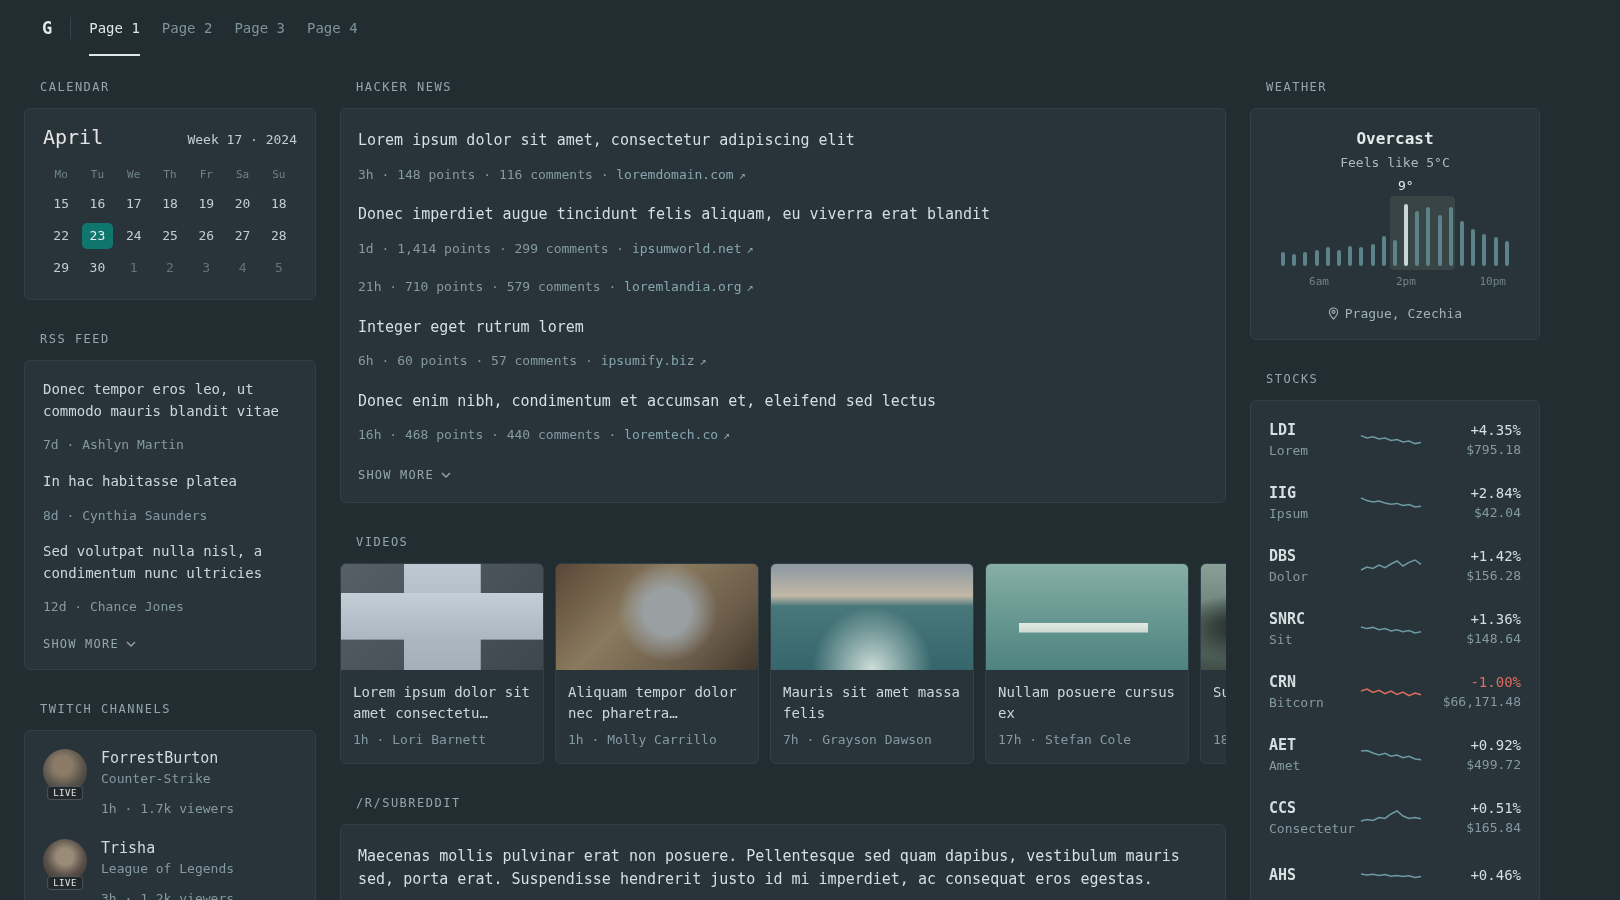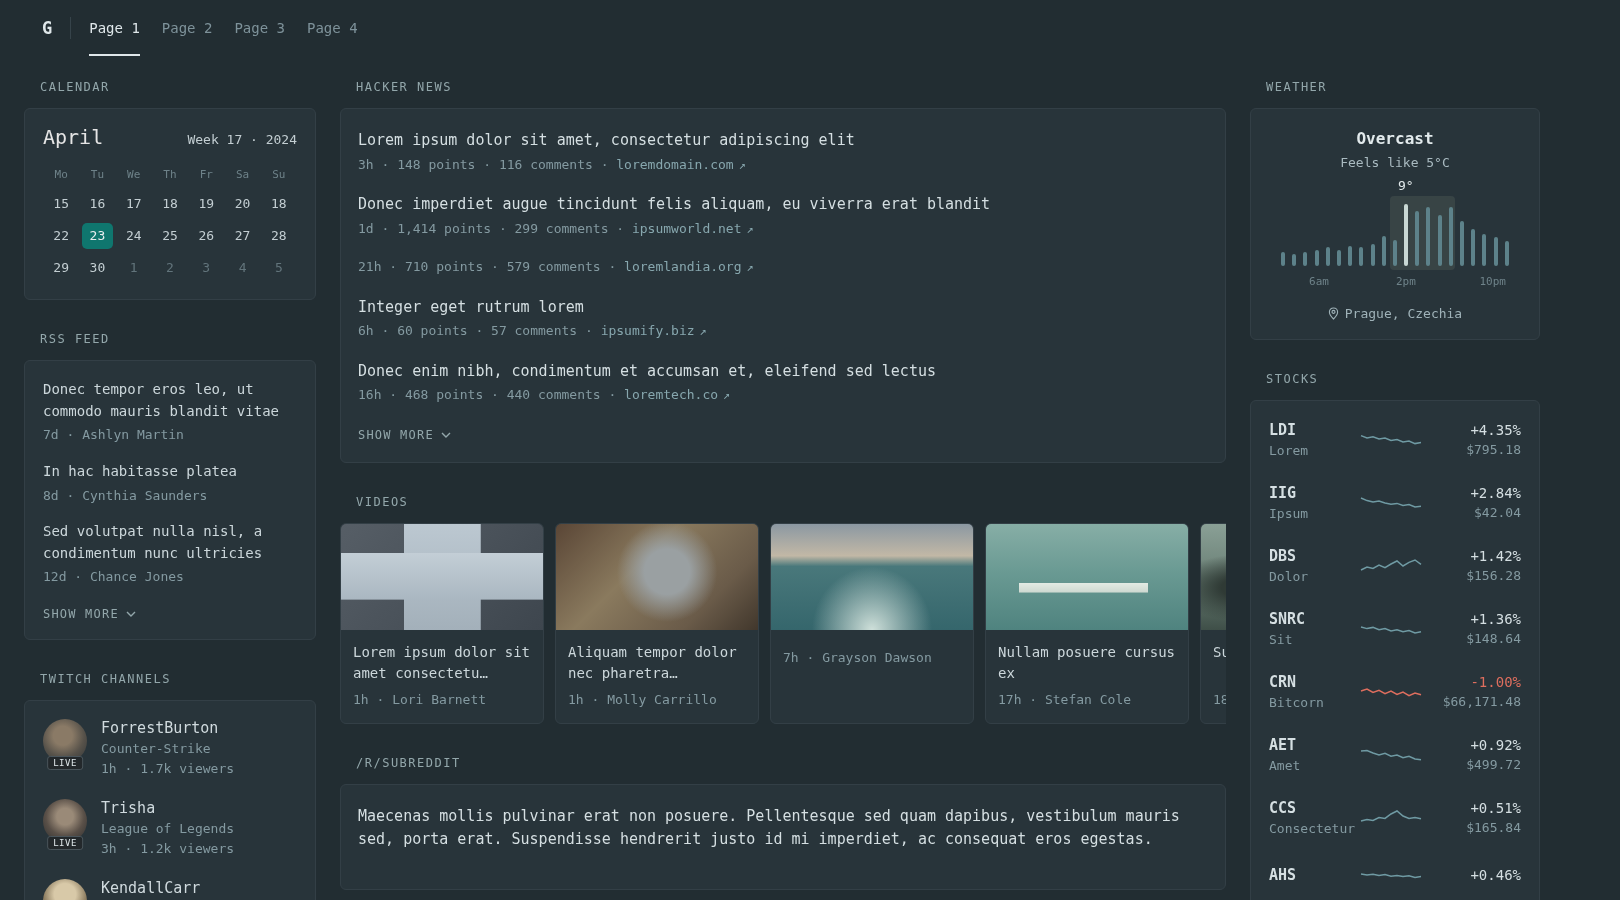--- a/index.html
+++ b/index.html
@@ -43,21 +43,21 @@
   .cal-grid{display:grid;grid-template-columns:repeat(7,1fr);row-gap:6px;margin-top:16px;text-align:center}
   .cal-dh{font-size:11px;color:var(--muted2);height:20px;line-height:20px}
   .cal-d{font-size:13px;color:#c3ced2;height:26px;line-height:26px}
   .cal-d.out{color:#62747b}
   .cal-d.sel{background:#0f766e;border-radius:5px;color:#e6edef;margin:0 3px}
 
   
   .feed-card{padding:18px}
   .feed-item{margin-bottom:16px}
   .feed-title{display:block;font-size:14px;color:#ccd7db;line-height:1.55}
-  .meta{font-size:13px;color:var(--muted);margin-top:3px;line-height:1.5}
+  .meta{font-size:13px;color:var(--muted);margin-top:13px;line-height:1.5}
   .show-more{display:inline-flex;align-items:center;gap:7px;font-size:12px;letter-spacing:1.2px;color:var(--label);margin-top:4px}
   .show-more svg{stroke:currentColor}
 
   
   .twitch-card{padding:18px}
   .tw-row{display:flex;gap:14px;margin-bottom:20px;align-items:flex-start}
   .tw-row:last-child{margin-bottom:0}
   .avatar{width:44px;height:44px;border-radius:50%;position:relative;flex-shrink:0}
   .av1{background:radial-gradient(circle at 45% 38%, #8a7a66 0 26%, #57524a 58%, #2e3336 100%)}
   .av2{background:radial-gradient(circle at 50% 40%, #9a8a78 0 24%, #5a5048 55%, #26292b 100%)}
@@ -292,20 +292,21 @@
             <div class="vcard">
               <div class="thumb t2"></div>
               <div class="vbody">
                 <a class="vtitle">Aliquam tempor dolor nec pharetra…</a>
                 <div class="meta">1h · Molly Carrillo</div>
               </div>
             </div>
             <div class="vcard">
               <div class="thumb t3"></div>
               <div class="vbody">
+                <a class="vtitle">Mauris sit amet massa felis</a>
                 <div class="meta">7h · Grayson Dawson</div>
               </div>
             </div>
             <div class="vcard">
               <div class="thumb t4"></div>
               <div class="vbody">
                 <a class="vtitle">Nullam posuere cursus ex</a>
                 <div class="meta">17h · Stefan Cole</div>
               </div>
             </div>

